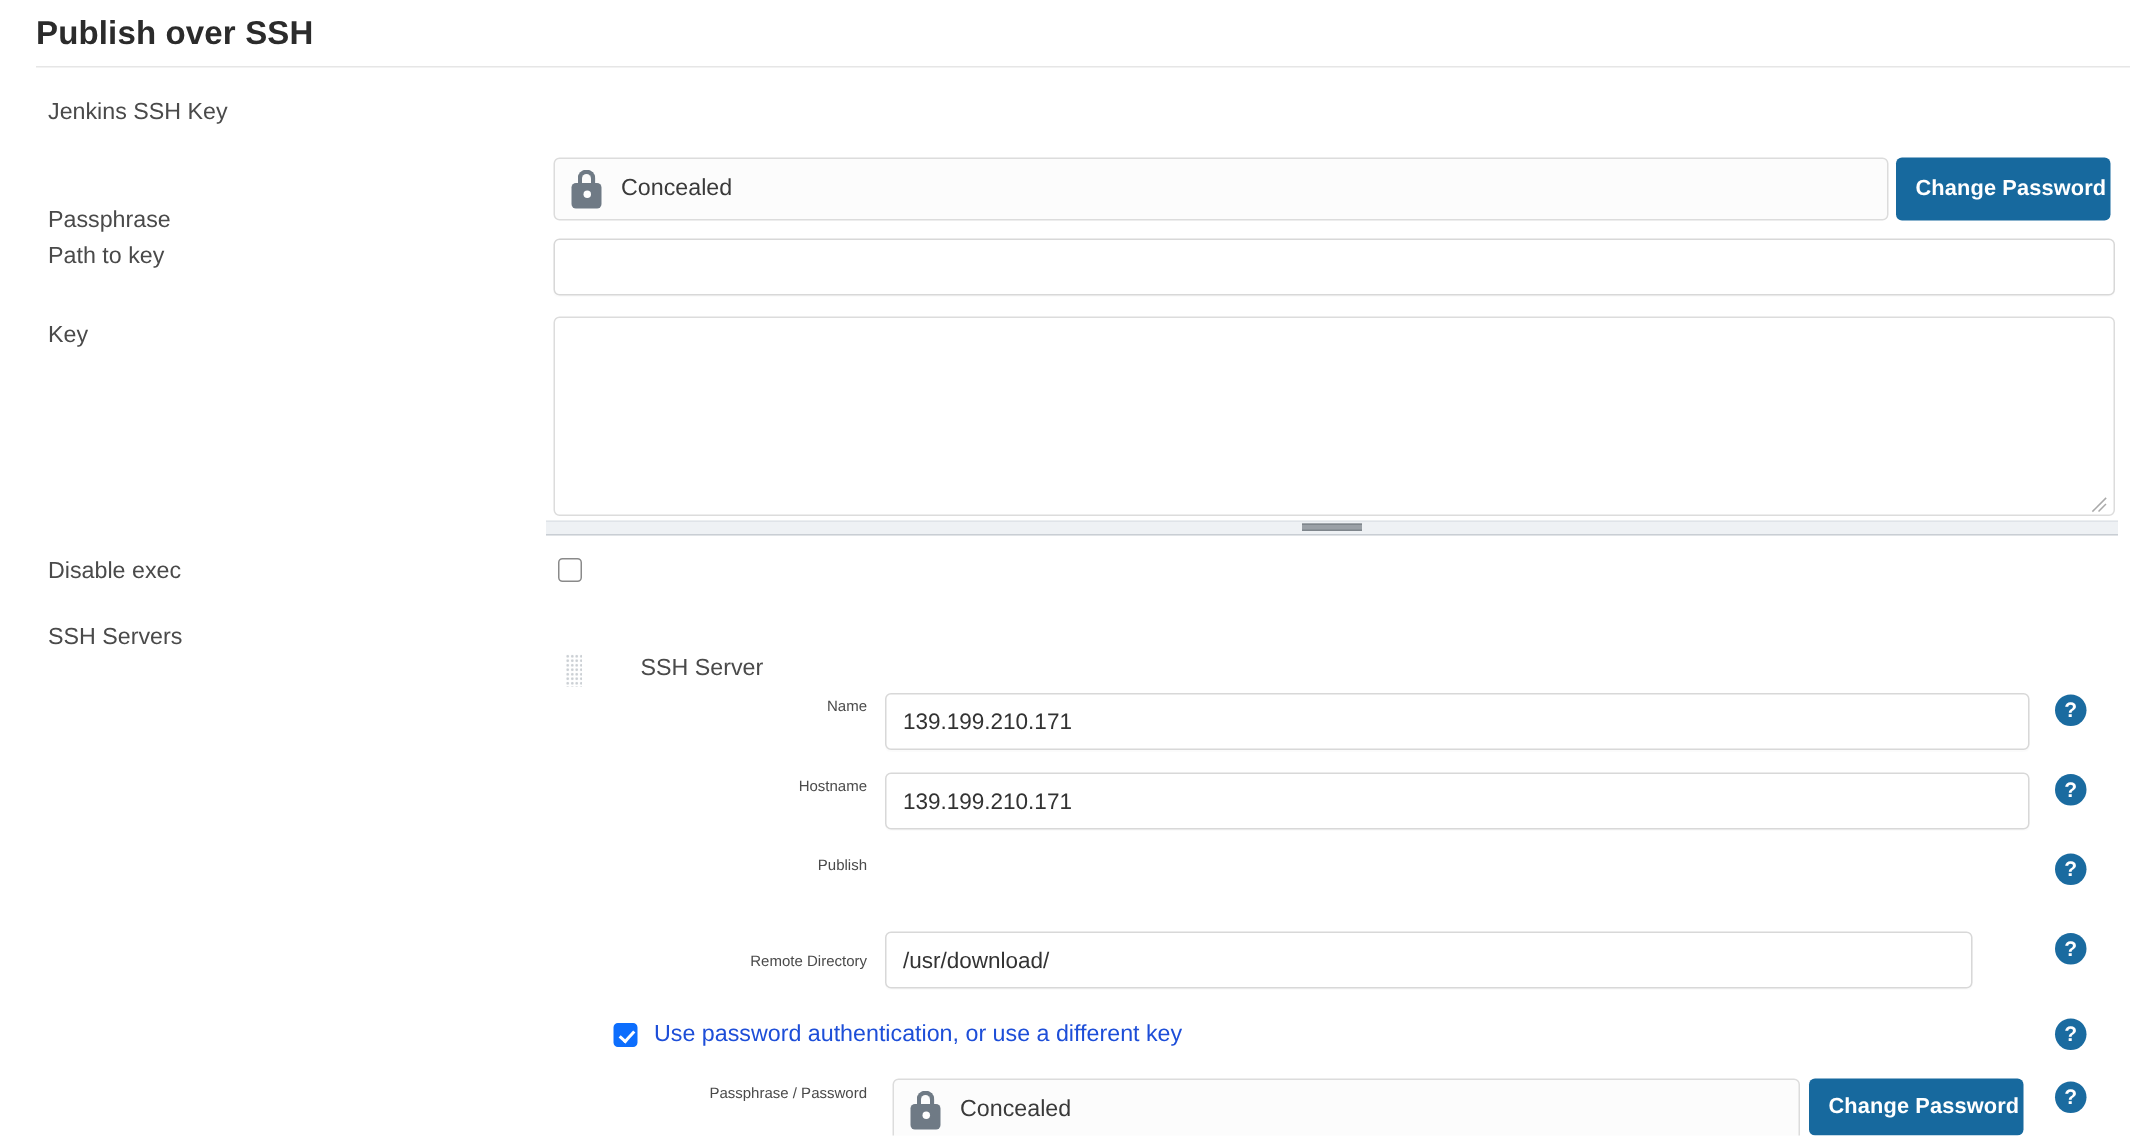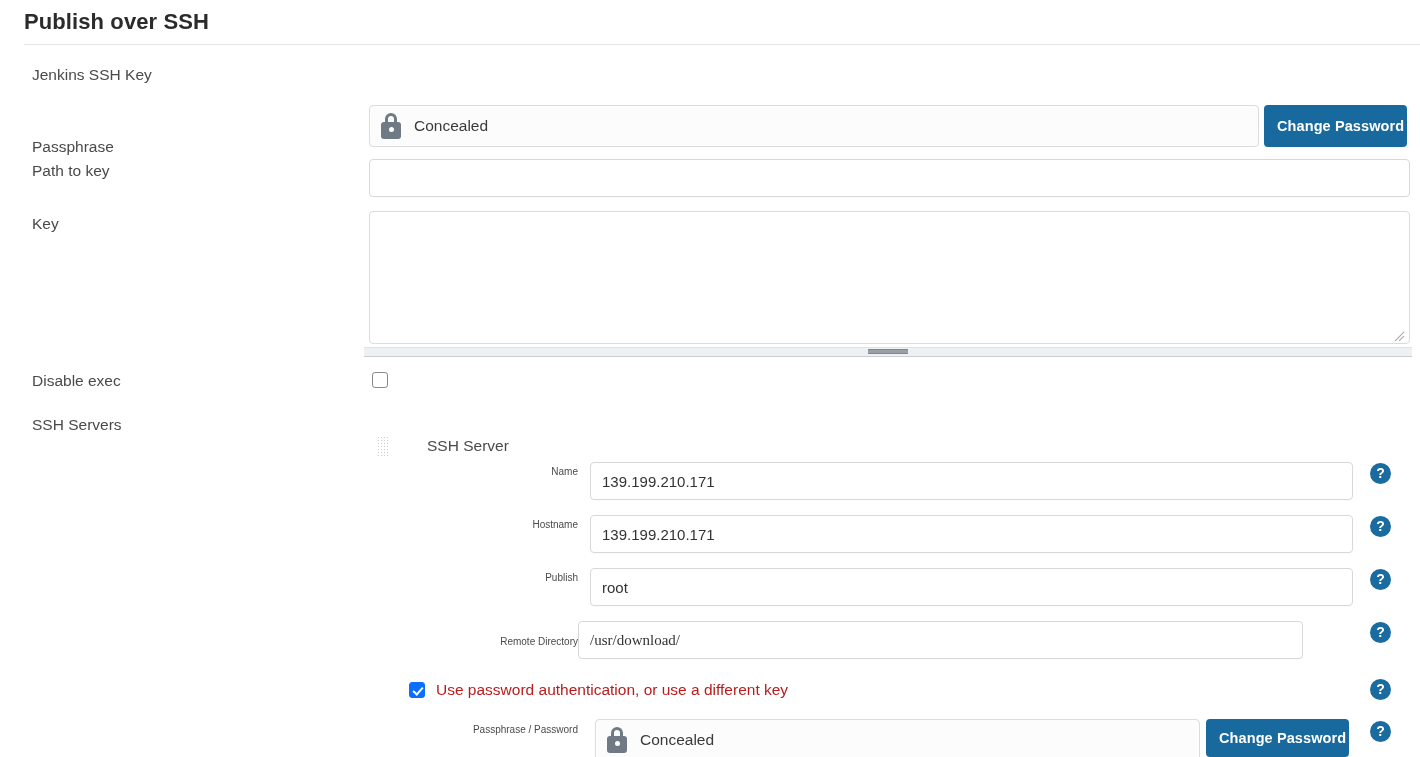--- a/index.html
+++ b/index.html
@@ -170,21 +170,21 @@
     position: absolute;
     left: 4.5px; top: 1.5px;
     width: 4px; height: 8px;
     border: solid #ffffff;
     border-width: 0 2px 2px 0;
     transform: rotate(42deg);
   }
   .cb-label {
     position: absolute;
     font-size: 15.5px;
-    color: #b91c1c;
+    color: #1d4ed8;
     white-space: nowrap;
     text-align: right;
   }
 
   
   .drag-dots {
     position: absolute;
     width: 11px; height: 22px;
     background-image:
       radial-gradient(#c9cdd2 0.8px, transparent 0.9px);
@@ -262,25 +262,24 @@
 
   <div class="inner-label" style="left:378px; top:466px; width:200px;">Name</div>
   <input class="text-input" style="left: 590px; top: 462px; width: 763px; height: 38px;" type="text" value="139.199.210.171">
   <div class="help-icon" style="left:1370px; top:463px;">?</div>
 
   <div class="inner-label" style="left:378px; top:519px; width:200px;">Hostname</div>
   <input class="text-input" style="left: 590px; top: 515px; width: 763px; height: 38px;" type="text" value="139.199.210.171">
   <div class="help-icon" style="left:1370px; top:516px;">?</div>
 
   <div class="inner-label" style="left:378px; top:572px; width:200px;">Publish</div>
-  <input class="text-input" style="left: 590px; top: 568px; width: 763px; height: 38px;" type="text" value="root">
   <div class="help-icon" style="left:1370px; top:569px;">?</div>
 
   <div class="inner-label" style="left:378px; top:636px; width:200px;text-align:right;">Remote Directory</div>
-  <input class="text-input" style="left: 578px; top: 621px; width: 725px; height: 38px; font-family: Liberation Serif, serif;" type="text" value="/usr/download/">
+  <input class="text-input" style="left: 590px; top: 621px; width: 725px; height: 38px;" type="text" value="/usr/download/">
   <div class="help-icon" style="left:1370px; top:622px;">?</div>
 
   <div class="cb checked" style="left:409px; top:682px;"></div>
   <div class="cb-label" style="left:436px; top:681px;">Use password authentication, or use a different key</div>
   <div class="help-icon" style="left:1370px; top:679px;">?</div>
 
   <div class="inner-label" style="left:348px; top:724px; width:230px;">Passphrase / Password</div>
   <div class="concealed-box" style="left:595px; top:719px; width:605px; height:42px;">
     <span class="lock-icon">
       <span class="shackle"></span>

